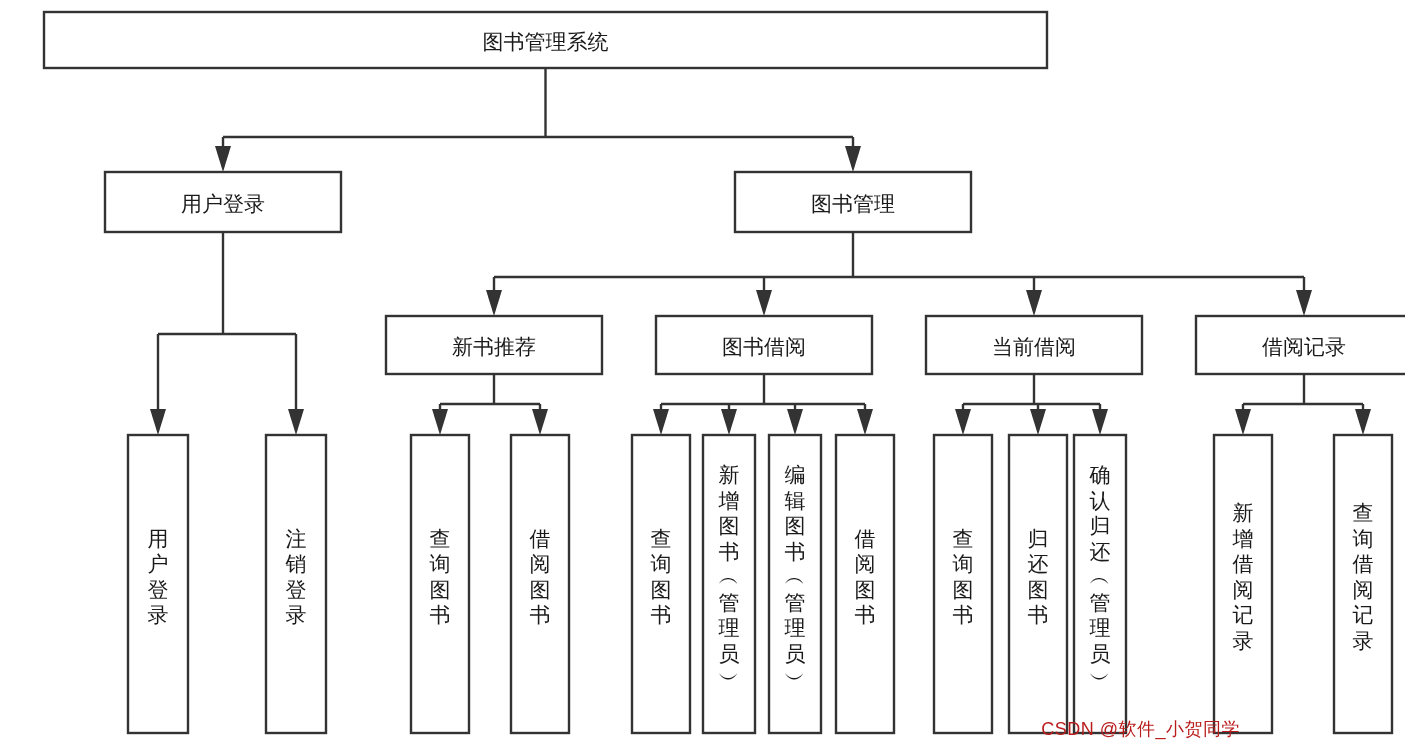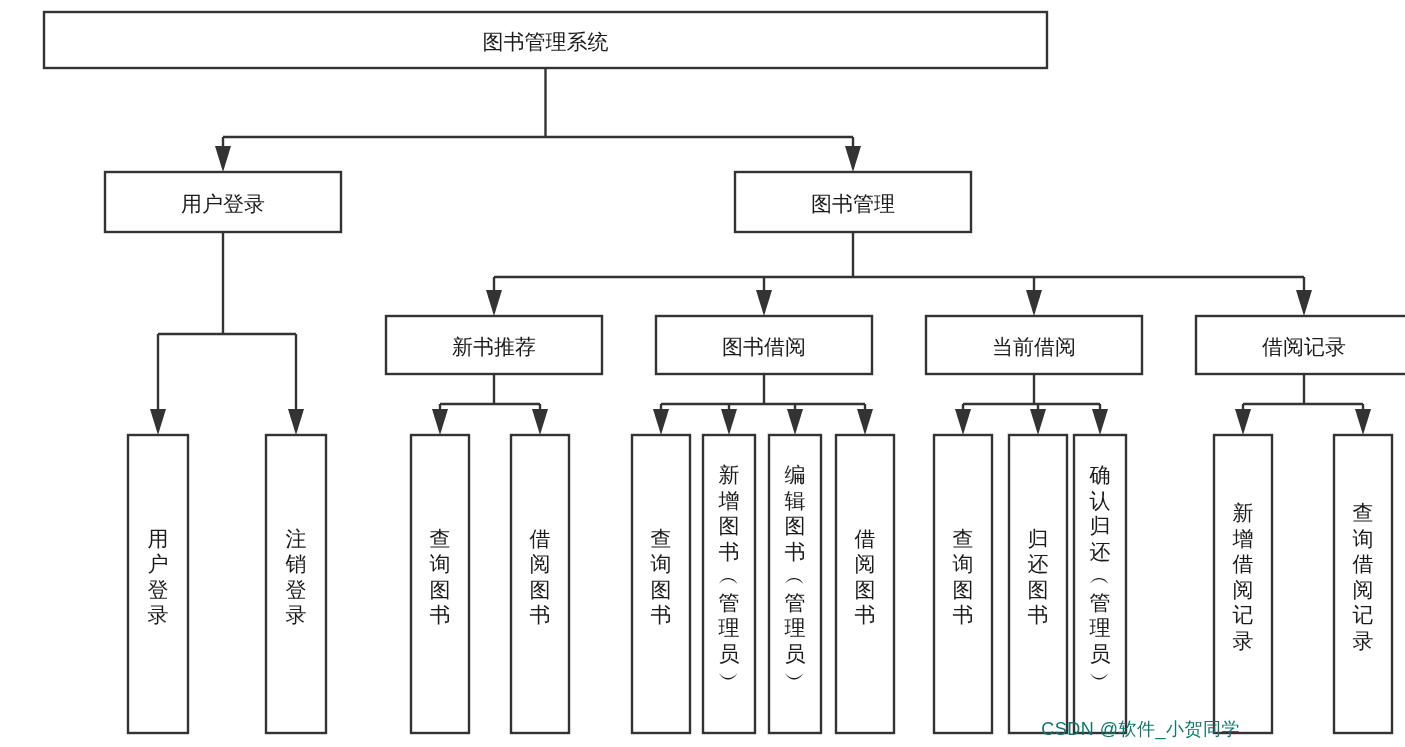--- a/index.html
+++ b/index.html
@@ -54,21 +54,21 @@
     fill: #1a1a1a;
     font-size: 21px;
     text-anchor: middle;
   }
   .watermark {
     position: absolute;
     right: 12px;
     bottom: 6px;
     font-family: "Liberation Sans", "DejaVu Sans", sans-serif;
     font-size: 18px;
-    color: #0f766e;
+    color: #b91c1c;
     letter-spacing: 0.5px;
     white-space: nowrap;
     user-select: none;
   }
 </style>
 </head>
 <body>
 
 <div id="diagram-root">
   <svg class="flow" viewBox="0 0 1405 747" xmlns="http://www.w3.org/2000/svg">

